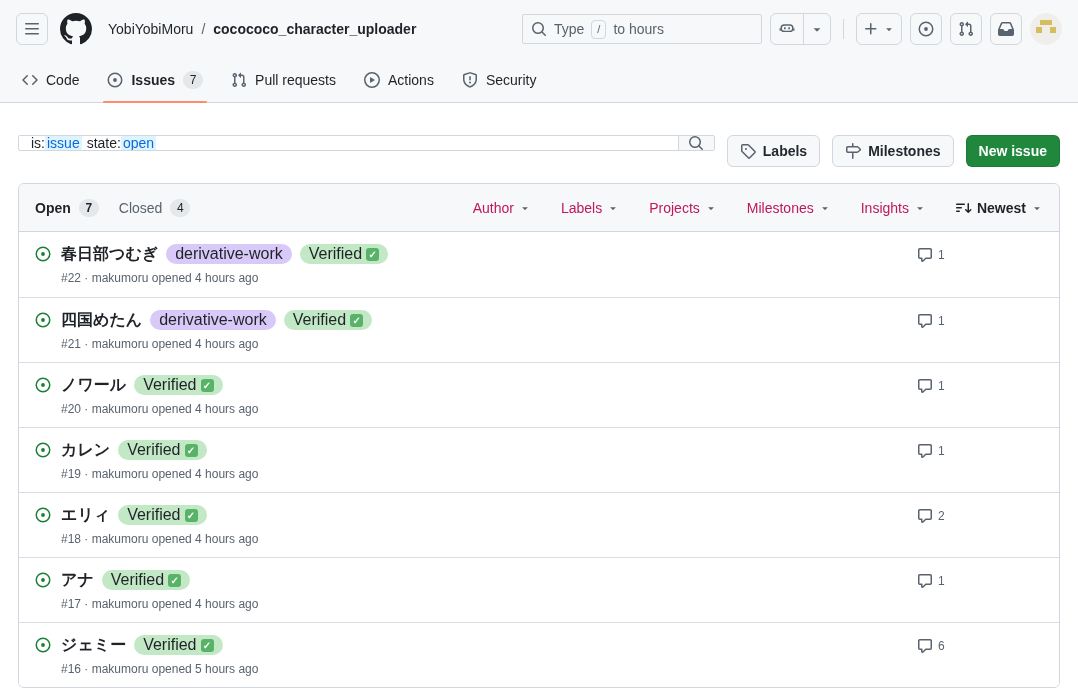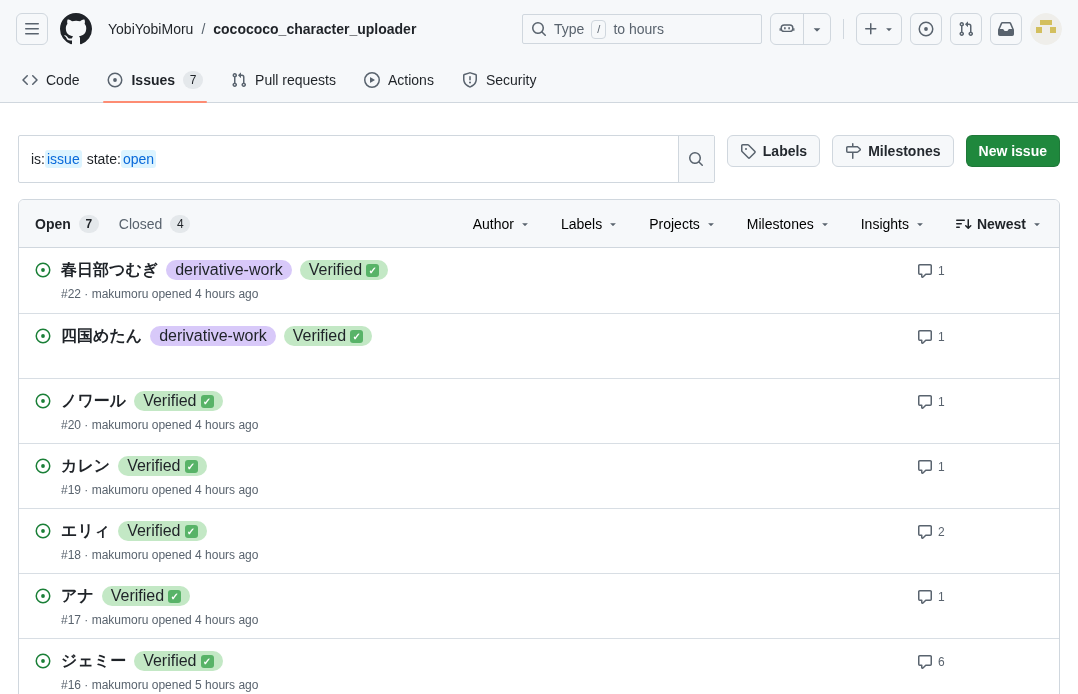--- a/index.html
+++ b/index.html
@@ -61,21 +61,21 @@
   }
   .count-badge {
     background:rgba(175,184,193,0.25); border-radius:2em; font-size:12px;
     line-height:18px; min-width:20px; text-align:center; padding:0 6px; color:#1f2328;
   }
 
   
   .main { padding:32px 18px 0 18px; }
   .filter-row { display:flex; gap:12px; margin-bottom:16px; }
   .filter-input-group {
-    flex:1; display:flex; align-items:stretch; height:48px;
+    flex:1; display:flex; align-items:stretch; height:16px;
     border:1px solid #d0d7de; border-radius:2px; background:#fff; overflow:hidden;
   }
   .filter-input { flex:1; display:flex; align-items:center; padding:0 12px; font-size:14px; cursor:text; }
   .token { color:#1f2328; }
   .token.hl { background:#ddf4ff; color:#0969da; border-radius:3px; padding:1px 2px; }
   .token.gap { margin-left:5px; }
   .search-submit {
     width:36px; display:flex; align-items:center; justify-content:center;
     border:none; border-left:1px solid #d0d7de; background:#f6f8fa; color:#59636e; cursor:pointer;
   }
@@ -93,21 +93,21 @@
   .box-header {
     height:48px; background:#f6f8fa; border-bottom:1px solid #d0d7de;
     display:flex; align-items:center; padding:0 16px;
   }
   .state-toggle { display:flex; align-items:center; gap:20px; }
   .state-item { display:flex; align-items:center; gap:8px; font-size:14px; cursor:pointer; background:none; border:none; font-family:inherit; }
   .state-item.open { font-weight:700; color:#1f2328; }
   .state-item.closed { color:#59636e; }
   .header-filters { margin-left:auto; display:flex; align-items:center; gap:30px; }
   .dropdown {
-    display:flex; align-items:center; gap:5px; color:#000000; font-size:14px;
+    display:flex; align-items:center; gap:5px; color:#be185d; font-size:14px;
     background:none; border:none; cursor:pointer; font-family:inherit;
   }
   .dropdown .caret { color:#59636e; }
   .sort-dd { color:#1f2328; font-weight:600; }
   .sort-dd .sort-icon { color:#1f2328; }
 
   .issue-row {
     display:flex; height:65px; padding:11px 16px; border-top:1px solid #d8dee4;
     background:#fff; cursor:pointer;
   }
@@ -378,20 +378,21 @@
           </svg>
         <div class="row-main">
           <div class="title-line">
             <a class="issue-title">四国めたん</a>
             <span class="label-pill purple">derivative-work</span>
             <span class="label-pill green">
                 <span>Verified</span>
                 <span class="check-emoji"></span>
               </span>
           </div>
+          <div class="row-meta">#21 · makumoru opened 4 hours ago</div>
         </div>
         <div class="row-side">
           <a class="comments">
             <svg width="16" height="16" viewBox="0 0 16 16">
                 <path fill="currentColor" d="M1 2.75C1 1.784 1.784 1 2.75 1h10.5c.966 0 1.75.784 1.75 1.75v7.5A1.75 1.75 0 0 1 13.25 12H9.06l-2.573 2.573A1.458 1.458 0 0 1 4 13.543V12H2.75A1.75 1.75 0 0 1 1 10.25Zm1.75-.25a.25.25 0 0 0-.25.25v7.5c0 .138.112.25.25.25h2a.75.75 0 0 1 .75.75v2.19l2.72-2.72a.749.749 0 0 1 .53-.22h4.5a.25.25 0 0 0 .25-.25v-7.5a.25.25 0 0 0-.25-.25Z"></path>
               </svg>
             <span>1</span>
           </a>
         </div>
       </div>

